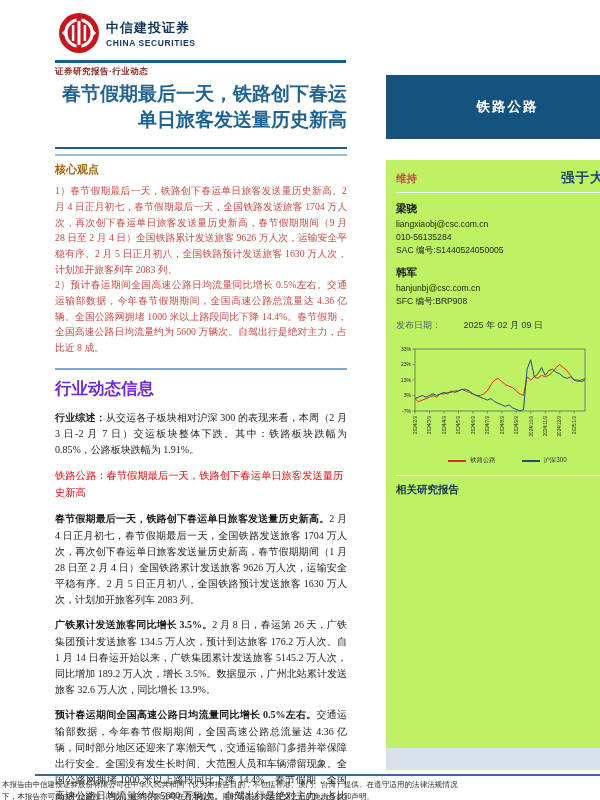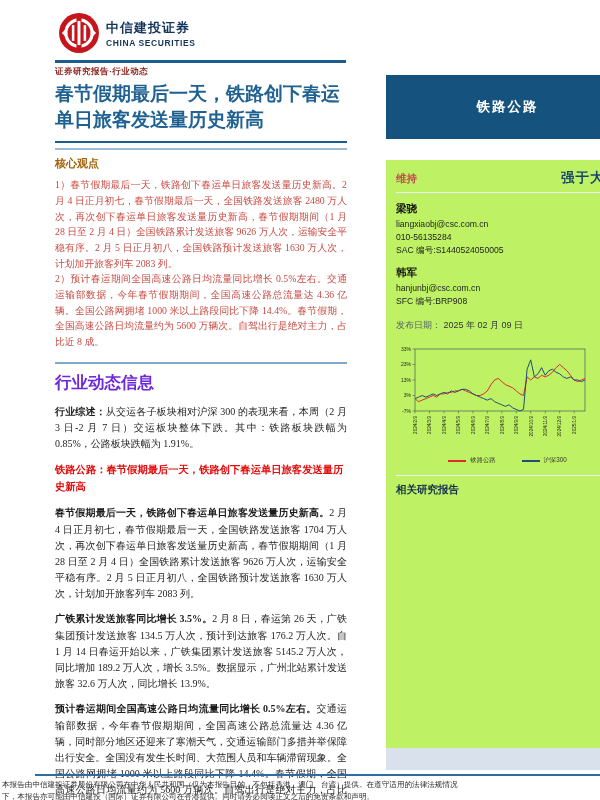--- a/index.html
+++ b/index.html
@@ -15,44 +15,44 @@
   .logo-mark { width:42px; height:42px; }
   .brand-text { margin-left:6px; color:#13355c; }
   .brand-cn { font-size:13px; font-weight:bold; letter-spacing:1px; }
   .brand-en { font-size:8.5px; font-weight:bold; letter-spacing:0.6px; margin-top:1px; }
   .header-rule { position:absolute; left:55px; top:60px; width:291px; height:3px; background:#1c5c8e; }
 
   
   .left-col { position:absolute; left:55px; top:66px; width:292px; }
   .report-type { font-size:8.5px; font-weight:bold; color:#8a1f1a; letter-spacing:0.5px; }
   .doc-title { margin-top:3px; font-size:19px; font-weight:bold; color:#1f6191; line-height:1.38;
-               padding-bottom:8px; border-bottom:2.5px solid #1c5c8e; }
+               padding-bottom:14px; border-bottom:2.5px solid #1c5c8e;text-align:right; }
   .core-section { margin-top:5px; border-top:2px solid #9cbcd6; padding-top:6px; }
   .core-heading { color:#a16207; font-size:11px; font-weight:bold; margin-bottom:6px; }
   .core-p { color:#c64a42; font-size:9.8px; line-height:1.6; text-align:justify; }
   .industry-section { margin-top:12px; border-top:2px solid #7fa8c9; padding-top:8px; }
   .industry-heading { color:#6d28d9; font-size:16.5px; font-weight:bold; margin-bottom:10px; }
   .body-p { color:#1c1c1c; font-size:10px; line-height:1.62; text-align:justify; margin-bottom:9px; }
   .body-p .lead { font-weight:bold; }
-  .red-subhead { color:#e20a0a; font-size:10.3px; font-weight:bold; line-height:1.6; margin:10px 0 10px; }
+  .red-subhead { color:#e20a0a; font-size:10.3px; font-weight:normal; line-height:1.6; margin:10px 0 10px; }
 
   
   .right-col { position:absolute; left:386px; top:75px; width:243px; }
   .industry-tag { height:64px; background:#15527e; color:#ffffff; font-size:13.5px; font-weight:bold;
                   letter-spacing:2px; display:flex; align-items:center; justify-content:center; }
   .sidebar { position:relative; margin-top:21px; height:610px; background:#bef264; padding:9px 10px 0 10px; }
   .rating-row { display:flex; justify-content:space-between; align-items:baseline;
                 border-bottom:1.5px solid #eef3f7; padding-bottom:5px; }
   .rating-action { color:#c0504d; font-size:10.5px; font-weight:bold; }
   .rating-value { color:#16446e; font-size:13.5px; font-weight:bold; letter-spacing:1px; }
   .analyst { margin-top:9px; }
   .analyst-name { font-size:10.5px; font-weight:bold; color:#111; margin-bottom:2px; }
   .analyst-line { font-size:8.6px; color:#222; line-height:1.5; }
   .publish-row { margin-top:12px; font-size:9px; color:#333; padding-bottom:9px; }
-  .publish-label { color:#55616d; margin-right:0; }
+  .publish-label { color:#55616d; margin-right:20px; }
   .side-section-head { border-top:1.5px solid #eef3f7; padding-top:7px; font-size:10.5px;
                        font-weight:bold; color:#16304d; }
   .chart-wrap { margin-top:6px; }
   .legend-row { display:flex; justify-content:center; gap:26px; margin-top:1px; }
   .legend-item { display:flex; align-items:center; gap:4px; font-size:6.3px; color:#333; }
   .legend-swatch { width:18px; height:1.6px; }
   .related-head { margin-top:10px; }
   .sidebar-fade { position:absolute; left:0; bottom:0; width:100%; height:22px; background:#d9e2ec; }
 
   
@@ -80,21 +80,21 @@
   </div>
 </div>
 <div class="header-rule"></div>
 
 <div class="left-col">
   <div class="report-type serif">证券研究报告·行业动态</div>
   <div class="doc-title">春节假期最后一天，铁路创下春运单日旅客发送量历史新高</div>
 
   <div class="core-section">
     <div class="core-heading">核心观点</div>
-    <p class="core-p serif">1）春节假期最后一天，铁路创下春运单日旅客发送量历史新高。2 月 4 日正月初七，春节假期最后一天，全国铁路发送旅客 2480 万人次，再次创下春运单日旅客发送量历史新高，春节假期期间（1 月 28 日至 2 月 4 日）全国铁路累计发送旅客 9626 万人次，运输安全平稳有序。2 月 5 日正月初八，全国铁路预计发送旅客 1630 万人次，计划加开旅客列车 2083 列。</p>
+    <p class="core-p serif">1）春节假期最后一天，铁路创下春运单日旅客发送量历史新高。2 月 4 日正月初七，春节假期最后一天，全国铁路发送旅客 1704 万人次，再次创下春运单日旅客发送量历史新高，春节假期期间（9 月 28 日至 2 月 4 日）全国铁路累计发送旅客 9626 万人次，运输安全平稳有序。2 月 5 日正月初八，全国铁路预计发送旅客 1630 万人次，计划加开旅客列车 2083 列。</p>
     <p class="core-p serif">2）预计春运期间全国高速公路日均流量同比增长 0.5%左右。交通运输部数据，今年春节假期期间，全国高速公路总流量达 4.36 亿辆。全国公路网拥堵 1000 米以上路段同比下降 14.4%。春节假期，全国高速公路日均流量约为 5600 万辆次。自驾出行是绝对主力，占比近 8 成。</p>
   </div>
 
   <div class="industry-section">
     <div class="industry-heading">行业动态信息</div>
     <p class="body-p serif"><span class="lead">行业综述：</span><span>从交运各子板块相对沪深 300 的表现来看，本周（2 月 3 日-2 月 7 日）交运板块整体下跌。其中：铁路板块跌幅为 0.85%，公路板块跌幅为 1.91%。</span></p>
     <p class="red-subhead serif">铁路公路：春节假期最后一天，铁路创下春运单日旅客发送量历史新高</p>
     <p class="body-p serif"><span class="lead">春节假期最后一天，铁路创下春运单日旅客发送量历史新高。</span><span>2 月 4 日正月初七，春节假期最后一天，全国铁路发送旅客 1704 万人次，再次创下春运单日旅客发送量历史新高，春节假期期间（1 月 28 日至 2 月 4 日）全国铁路累计发送旅客 9626 万人次，运输安全平稳有序。2 月 5 日正月初八，全国铁路预计发送旅客 1630 万人次，计划加开旅客列车 2083 列。</span></p>
     <p class="body-p serif"><span class="lead">广铁累计发送旅客同比增长 3.5%。</span><span>2 月 8 日，春运第 26 天，广铁集团预计发送旅客 134.5 万人次，预计到达旅客 176.2 万人次。自 1 月 14 日春运开始以来，广铁集团累计发送旅客 5145.2 万人次，同比增加 189.2 万人次，增长 3.5%。数据显示，广州北站累计发送旅客 32.6 万人次，同比增长 13.9%。</span></p>
     <p class="body-p serif"><span class="lead">预计春运期间全国高速公路日均流量同比增长 0.5%左右。</span><span>交通运输部数据，今年春节假期期间，全国高速公路总流量达 4.36 亿辆，同时部分地区还迎来了寒潮天气，交通运输部门多措并举保障出行安全。全国没有发生长时间、大范围人员和车辆滞留现象。全国公路网拥堵 1000 米以上路段同比下降 14.4%。春节假期，全国高速公路日均流量约为 5600 万辆次。自驾出行是绝对主力，占比近 8 成。整个假期全国公路网流量呈现“前低后高”的特征，初六车流量达到假期最高峰值。</span></p>

